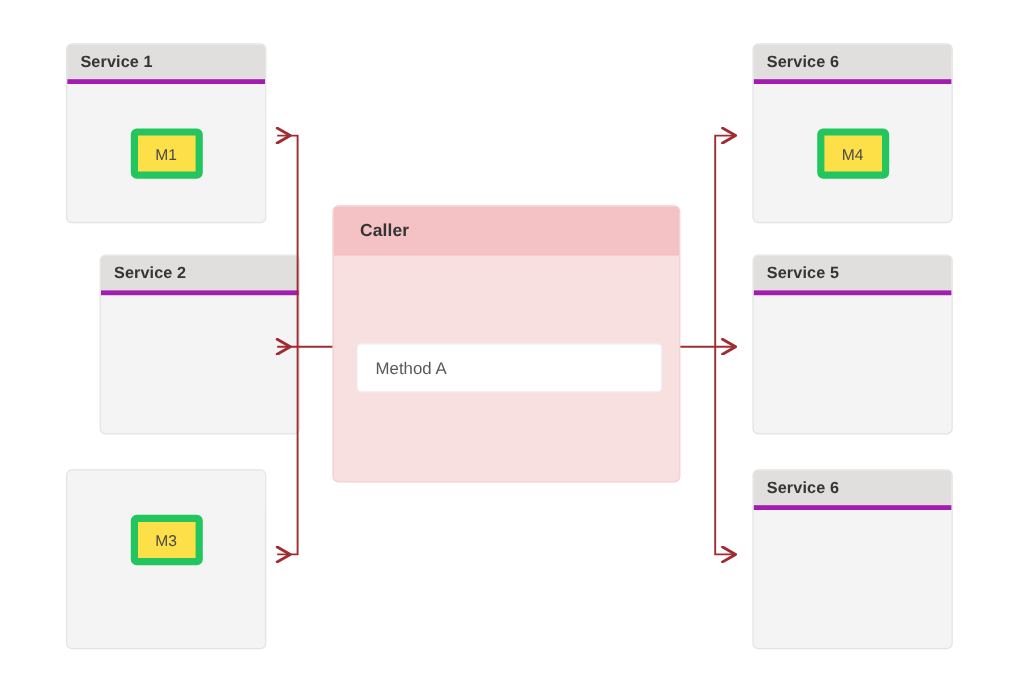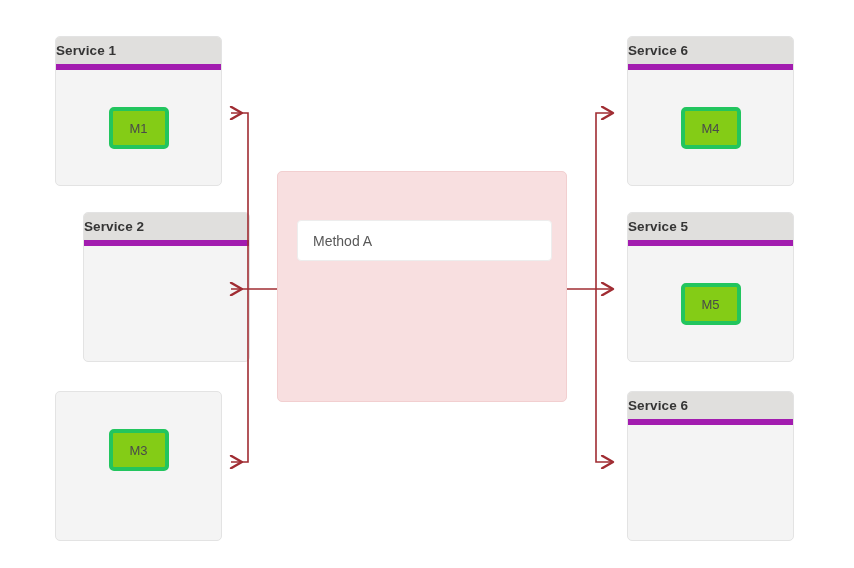--- a/index.html
+++ b/index.html
@@ -25,43 +25,44 @@
     height: 150px;
     background: #f4f4f4;
     border: 1px solid #e3e3e3;
     border-radius: 5px;
     box-sizing: border-box;
     overflow: hidden;
   }
   .service-header {
     height: 33px;
     background: #e0dfdd;
-    border-bottom: 6px solid #a21caf;
-    box-sizing: border-box;
-    display: flex;
-    align-items: center;
+    border-bottom: 4px solid #a21caf;
+    box-sizing: border-box;
+    display: flex;
+    align-items: center;
+    padding-left: 11px;
   }
   .service-title {
     font-size: 13.5px;
     font-weight: bold;
     color: #353535;
     letter-spacing: 0.1px;
   }
   .service-body {
     position: relative;
     height: 116px;
     display: flex;
     align-items: center;
     justify-content: center;
   }
   .method-chip {
     min-width: 60px;
     height: 42px;
-    background: #84cc16;
-    border: 4px solid #22c55e;
+    background: #fde047;
+    border: 6px solid #22c55e;
     border-radius: 5px;
     box-sizing: border-box;
     display: flex;
     align-items: center;
     justify-content: center;
     font-size: 13px;
     color: #4a4a4a;
     padding: 0 10px;
   }
 
@@ -88,20 +89,21 @@
   }
   #caller-title {
     font-size: 14.5px;
     font-weight: bold;
     color: #333333;
     letter-spacing: 0.1px;
   }
   #caller-body {
     position: relative;
     height: 188px;
+    margin-top: 25px;
   }
   #caller-method {
     position: absolute;
     left: 19px;
     top: 48px;
     width: 255px;
     height: 41px;
     background: #ffffff;
     border: 1px solid #ededed;
     border-radius: 4px;
@@ -155,32 +157,32 @@
     </div>
     <div class="service-body">
       <div class="method-chip">M4</div>
     </div>
   </div>
 
   <div class="service-card" style="left:627px; top:212px;">
     <div class="service-header">
       <span class="service-title">Service 5</span>
     </div>
-    <div class="service-body">
-      <div class="method-chip">M5</div>
-    </div>
   </div>
 
   <div class="service-card" style="left:627px; top:391px;">
     <div class="service-header">
       <span class="service-title">Service 6</span>
     </div>
   </div>
 
   <div id="caller-box">
+    <div id="caller-header">
+      <span id="caller-title">Caller</span>
+    </div>
     <div id="caller-body">
       <div id="caller-method">Method A</div>
     </div>
   </div>
 
   <svg id="connectors" viewBox="0 0 854 568">
     <defs>
       <marker id="arrow-left" markerWidth="9" markerHeight="9" refX="8" refY="4.5" orient="auto" markerUnits="strokeWidth">
         <path d="M 8,0.6 L 1.2,4.5 L 8,8.4" fill="none" stroke="#a02c32" stroke-width="1.5" stroke-linecap="round" stroke-linejoin="round"></path>
       </marker>

